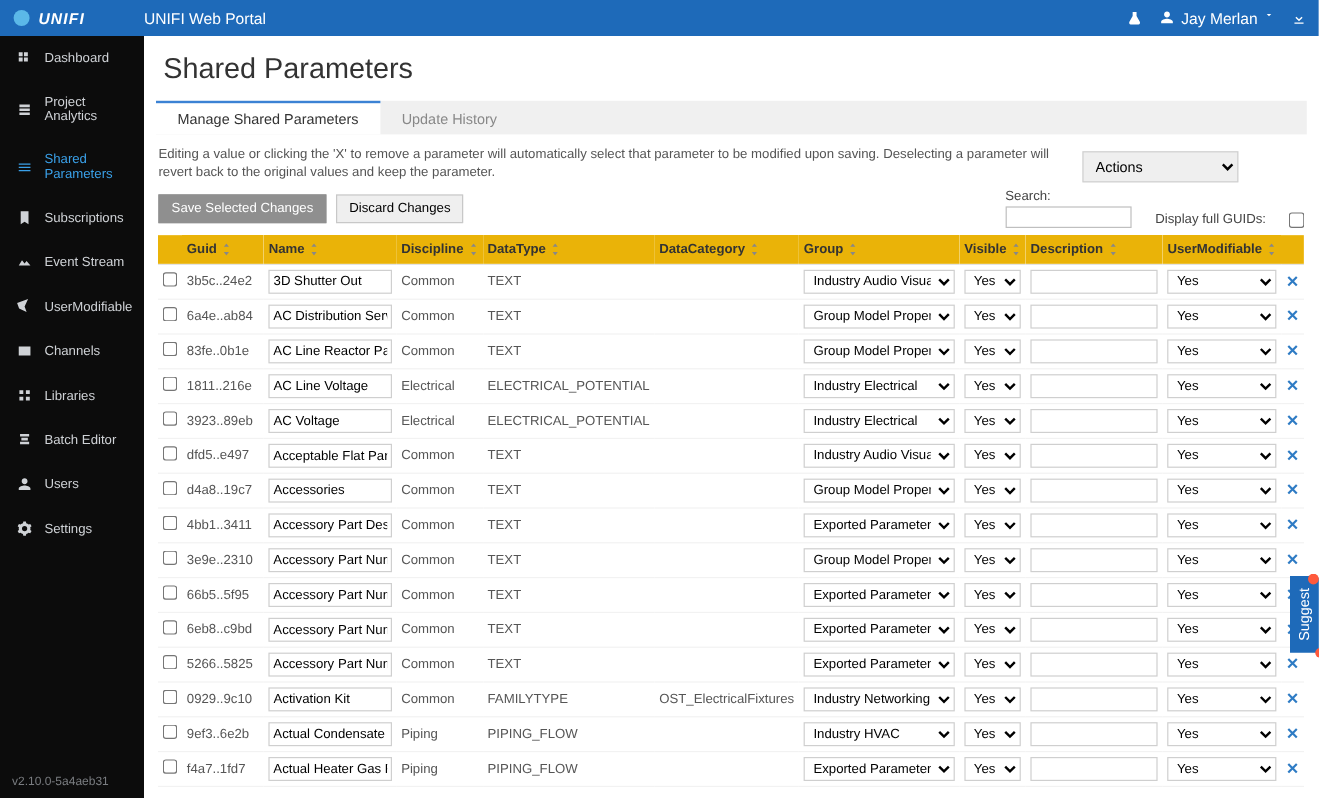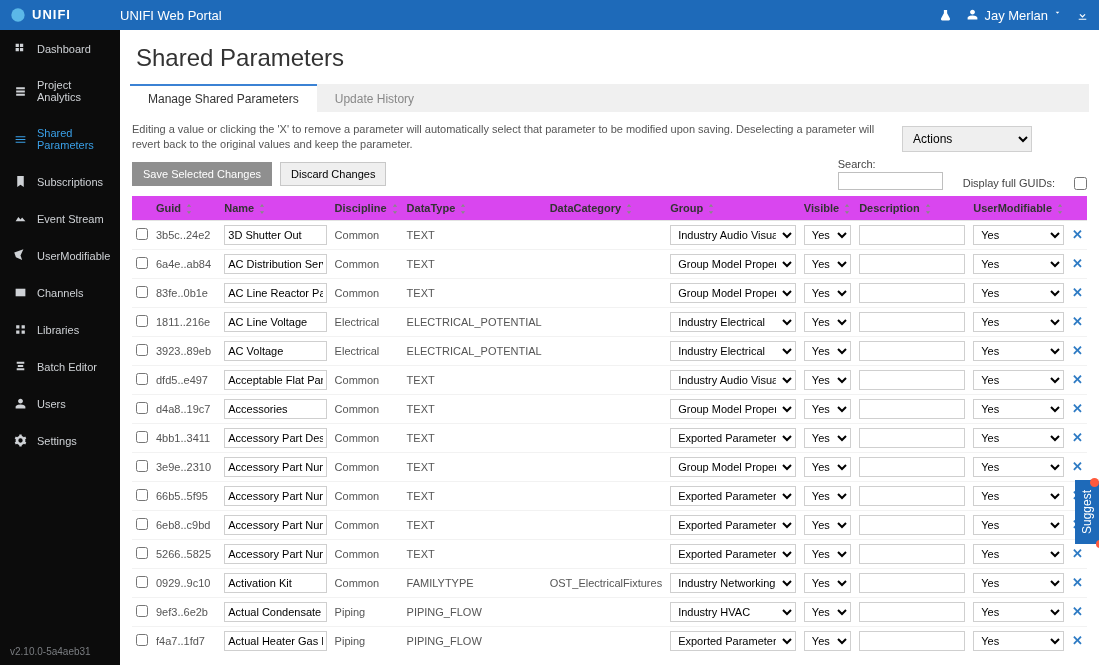--- a/index.html
+++ b/index.html
@@ -1,19 +1,19 @@
 <!DOCTYPE html>
 <html><head>
 <meta charset="utf-8">
 <style>
 * { margin: 0; padding: 0; box-sizing: border-box; }
 body { font-family: -apple-system, BlinkMacSystemFont, "Segoe UI", Arial, sans-serif; font-size: 12px; background: #fff; color: #333; overflow: hidden; }
 .app { display: flex; flex-direction: column; height: 665px; width: 1099px; }
 .topbar { background: #1e6ab9; color: #fff; height: 30px; display: flex; align-items: center; padding: 0 10px; font-size: 13px; }
-.logo { display: flex; align-items: flex-start; gap: 6px; width: 110px; font-weight: 600; letter-spacing: 1px; }
+.logo { display: flex; align-items: flex-end; gap: 6px; width: 110px; font-weight: 600; letter-spacing: 1px; font-style: italic; }
 .logo-icon { width: 16px; height: 16px; fill: #5bb8e8; }
 .portal-title { flex: 1; font-size: 13px; }
 .topbar-right { display: flex; align-items: center; gap: 14px; }
 .topbar-right svg { width: 13px; height: 13px; fill: #fff; }
 .topbar-user { display: flex; gap: 5px; }
 .topbar-user svg.caret { width: 9px; height: 9px; }
 .body { display: flex; flex: 1; min-height: 0; }
 .sidebar { width: 120px; background: #0c0c0c; color: #cfd2d6; display: flex; flex-direction: column; }
 .sidebar-nav { flex: 1; }
 .sidebar-item { display: flex; align-items: center; gap: 10px; padding: 12px 10px 12px 14px; font-size: 11px; cursor: pointer; }
@@ -32,21 +32,21 @@
 .actions-dd { width: 130px; border: 1px solid #d0d0d0; background: #efefef; font-size: 12px; padding: 4px 6px; }
 .btnrow { display: flex; align-items: center; gap: 8px; margin-top: 6px; }
 .btn { font-size: 11px; padding: 5px 10px; border: 1px solid #c8c8c8; background: #efefef; cursor: pointer; }
 .btn.primary { background: #8f8f8f; color: #fff; border-color: #8f8f8f; }
 .search-area { margin-left: auto; display: flex; align-items: flex-end; gap: 20px; font-size: 11px; color: #444; }
 .search-area label { display: flex; flex-direction: column; gap: 2px; }
 .search-area input[type=text] { width: 105px; height: 18px; border: 1px solid #bfbfbf; padding: 1px 3px; font-size: 11px; }
 .displayfull { display: flex; flex-direction: row; align-items: flex-start; gap: 19px; }
 .table-wrap { flex: 1; overflow: auto; margin-top: 6px; }
 table { width: 100%; border-collapse: collapse; font-size: 11px; }
-thead th { text-align: left; padding: 6px 4px; font-weight: 600; border-bottom: 1px solid #e3e3e3; color: #333; white-space: nowrap; background: #d946ef; position: sticky; top: 0; }
+thead th { text-align: left; padding: 6px 4px; font-weight: 600; border-bottom: 1px solid #e3e3e3; color: #333; white-space: nowrap; background: #eab308; position: sticky; top: 0; }
 .sort { margin-left: 4px; fill: #888; width: 8px; height: 10px; vertical-align: middle; }
 tbody td { padding: 4px 4px; border-bottom: 1px solid #f2f2f2; white-space: nowrap; color: #555; }
 tbody input.cell, tbody select.cell { width: 100%; font-size: 11px; padding: 2px 3px; border: 1px solid #cfcfcf; height: 20px; background: #fff; }
 tbody input[type=checkbox] { width: 12px; height: 12px; }
 .del-x { color: #2e7bc4; font-weight: 700; cursor: pointer; font-size: 13px; text-align: center; }
 .col-chk { width: 20px; }
 .col-guid { width: 70px; }
 .col-name { width: 130px; }
 .col-disc { width: 60px; }
 .col-dt { width: 115px; }

